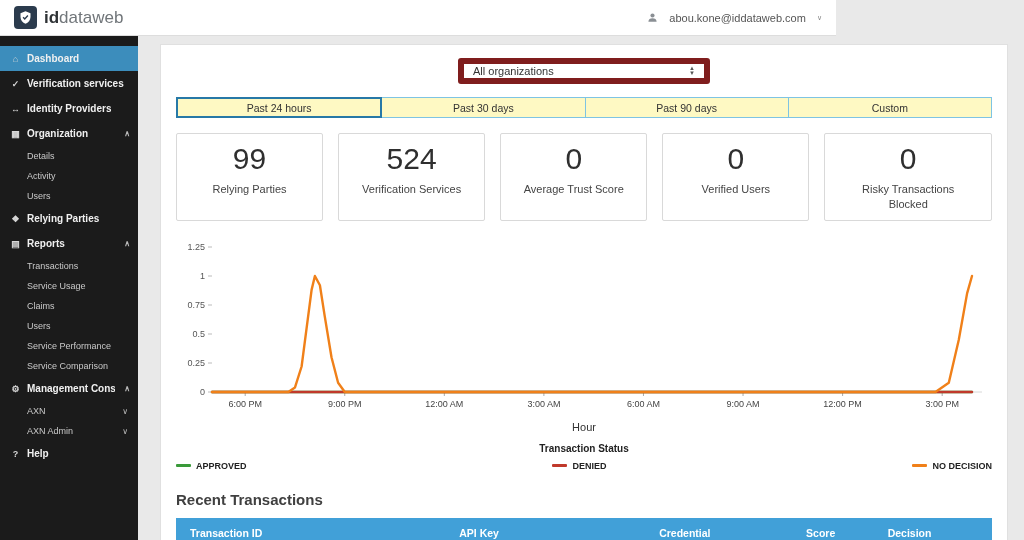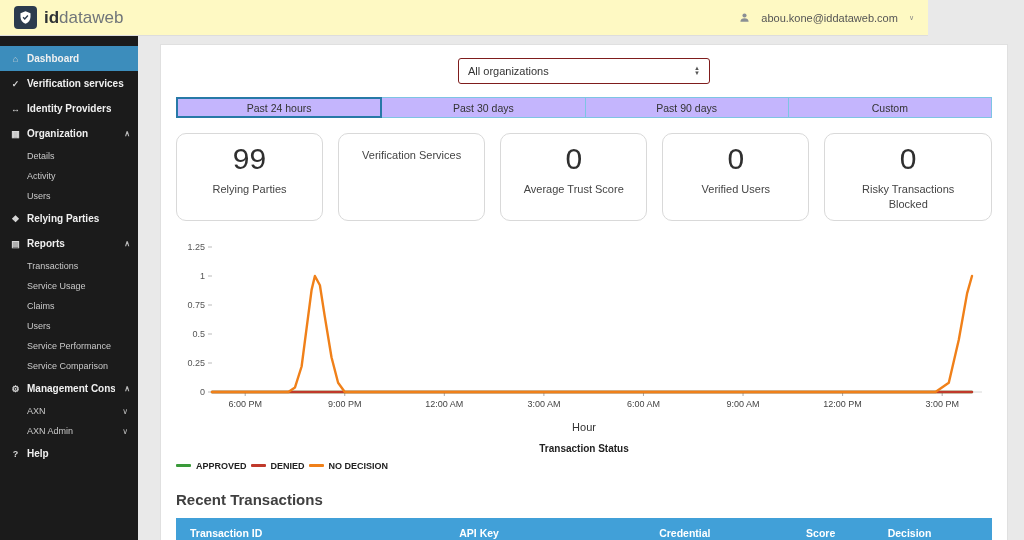--- a/index.html
+++ b/index.html
@@ -2,21 +2,21 @@
 <html style="--accent: #3c8dbc; --sidebar-bg: #1b1b1b; --tab-border: #7ec4e3; --tab-active-border: #2779a7; --table-header-bg: #41a0d8;"><head>
 <meta charset="utf-8">
 <style>
   * { box-sizing: border-box; }
   html, body { margin:0; padding:0; }
   body {
     width:1024px; height:540px; overflow:hidden; position:relative;
     background:#e9e9e9; font-family:"Liberation Sans", sans-serif;
   }
   
-  .topbar { position:absolute; top:0; left:0; width:928px; height:36px; background:#fef9c3;
+  .topbar { position:absolute; top:0; left:0; width:836px; height:36px; background:#ffffff;
     border-bottom:1px solid #ddd; display:flex; align-items:center; justify-content:space-between;
     padding:12px 14px; z-index:5; }
   .brand { display:flex; align-items:center; gap:7px; cursor:pointer; }
   .brand-mark { width:23px; height:23px; border-radius:4px; background:#2b3b4d;
     display:flex; align-items:center; justify-content:center; }
   .brand-text { font-size:17px; color:#71767a; }
   .brand-text b { color:#2e3235; }
   .user-menu { display:flex; align-items:center; gap:11px; font-size:11px; color:#555; cursor:pointer; }
   .user-chevron { font-size:7px; color:#888; }
   
@@ -26,43 +26,43 @@
   .nav-item.lvl0 { padding:7px 8px 7px 10px; font-size:10px; font-weight:bold; color:#f0f0f0; gap:6px; }
   .nav-item.lvl1 { padding:5px 10px 5px 27px; font-size:9px; color:#c9c9c9; }
   .nav-item.active { background:var(--accent,#3c8dbc); }
   .nav-icon { width:11px; flex:0 0 11px; font-size:9px; color:#d8d8d8; text-align:center; }
   .nav-label { white-space:nowrap; overflow:hidden; }
   .nav-chevron { margin-left:auto; font-size:8px; color:#bbb; padding-left:3px; }
   
   .main { position:absolute; top:36px; left:138px; right:0; bottom:0; padding:8px 16px 0 22px; overflow:hidden; }
   .panel { background:#fff; border:1px solid #e0e0e0; padding:13px 15px; min-height:620px; }
   .select-row { display:flex; justify-content:center; }
-  .org-select { width:252px; height:26px; border:1px solid #7f1d1d; border-radius:3px; background:#fff;
+  .org-select { width:252px; height:26px; border:6px solid #7f1d1d; border-radius:3px; background:#fff;
     display:flex; align-items:center; justify-content:space-between; padding:0 9px; font-size:11px;
     color:#333; cursor:pointer;gap:10px; }
   .select-arrows { display:flex; flex-direction:column; font-size:6px; line-height:5px; color:#555; }
   .time-tabs { display:flex; margin-top:13px; }
   .time-tab { flex:1; height:21px; border:1px solid var(--tab-border,#7ec4e3); margin-left:-1px;
     display:flex; align-items:center; justify-content:center; font-size:10.5px; color:#333;
-    background:#c4b5fd; cursor:pointer; position:relative; }
+    background:#fef9c3; cursor:pointer; position:relative; }
   .time-tab:first-child { margin-left:0; }
   .time-tab.active { border:2px solid var(--tab-active-border,#2779a7); z-index:1; }
   .stat-row { display:flex; gap:15px; margin-top:15px; }
-  .stat-card { flex:1; border:1px solid #d9d9d9; border-radius:10px; background:#fff;
+  .stat-card { flex:1; border:1px solid #d9d9d9; border-radius:2px; background:#fff;
     text-align:center; padding:8px 4px 8px; }
   .stat-card.wide { flex:1.15; }
   .stat-value { font-size:30px; color:#2f2f2f; }
   .stat-label { font-size:11px; color:#444; margin-top:6px; line-height:1.35;
     max-width:112px; margin-left:auto; margin-right:auto; }
   .chart-wrap { margin-top:14px; }
   svg.chart { width:100%; height:185px; display:block; }
   .chart-xlabel { text-align:center; font-size:11px; color:#333; margin-top:1px; }
   .legend { margin-top:10px; text-align:center; }
   .legend-title { font-size:10px; font-weight:bold; color:#222; }
-  .legend-items { display:flex; justify-content:flex-start; gap:4px; margin-top:7px; align-items:center; }
+  .legend-items { display:flex; justify-content:space-between; gap:4px; margin-top:7px; align-items:center; }
   .legend-item { display:flex; align-items:center; gap:5px; font-size:9px; font-weight:bold; color:#222; }
   .legend-swatch { width:15px; height:3px; border-radius:1px; display:inline-block; }
   .rt-title { margin-top:20px; font-size:15px; font-weight:bold; color:#404040; }
   .rt-table-head { display:flex; margin-top:10px; background:var(--table-header-bg,#41a0d8);
     color:#fff; font-size:10.5px; font-weight:bold; }
   .rt-col { padding:9px 6px 9px 14px; white-space:nowrap; }
 </style>
 </head>
 <body>
 
@@ -180,20 +180,21 @@
         <div class="time-tab">Past 90 days</div>
         <div class="time-tab">Custom</div>
       </div>
 
     <div class="stat-row" id="stat-row">
         <div class="stat-card">
           <div class="stat-value">99</div>
           <div class="stat-label">Relying Parties</div>
         </div>
         <div class="stat-card">
+          <div class="stat-value">524</div>
           <div class="stat-label">Verification Services</div>
         </div>
         <div class="stat-card">
           <div class="stat-value">0</div>
           <div class="stat-label">Average Trust Score</div>
         </div>
         <div class="stat-card">
           <div class="stat-value">0</div>
           <div class="stat-label">Verified Users</div>
         </div>

